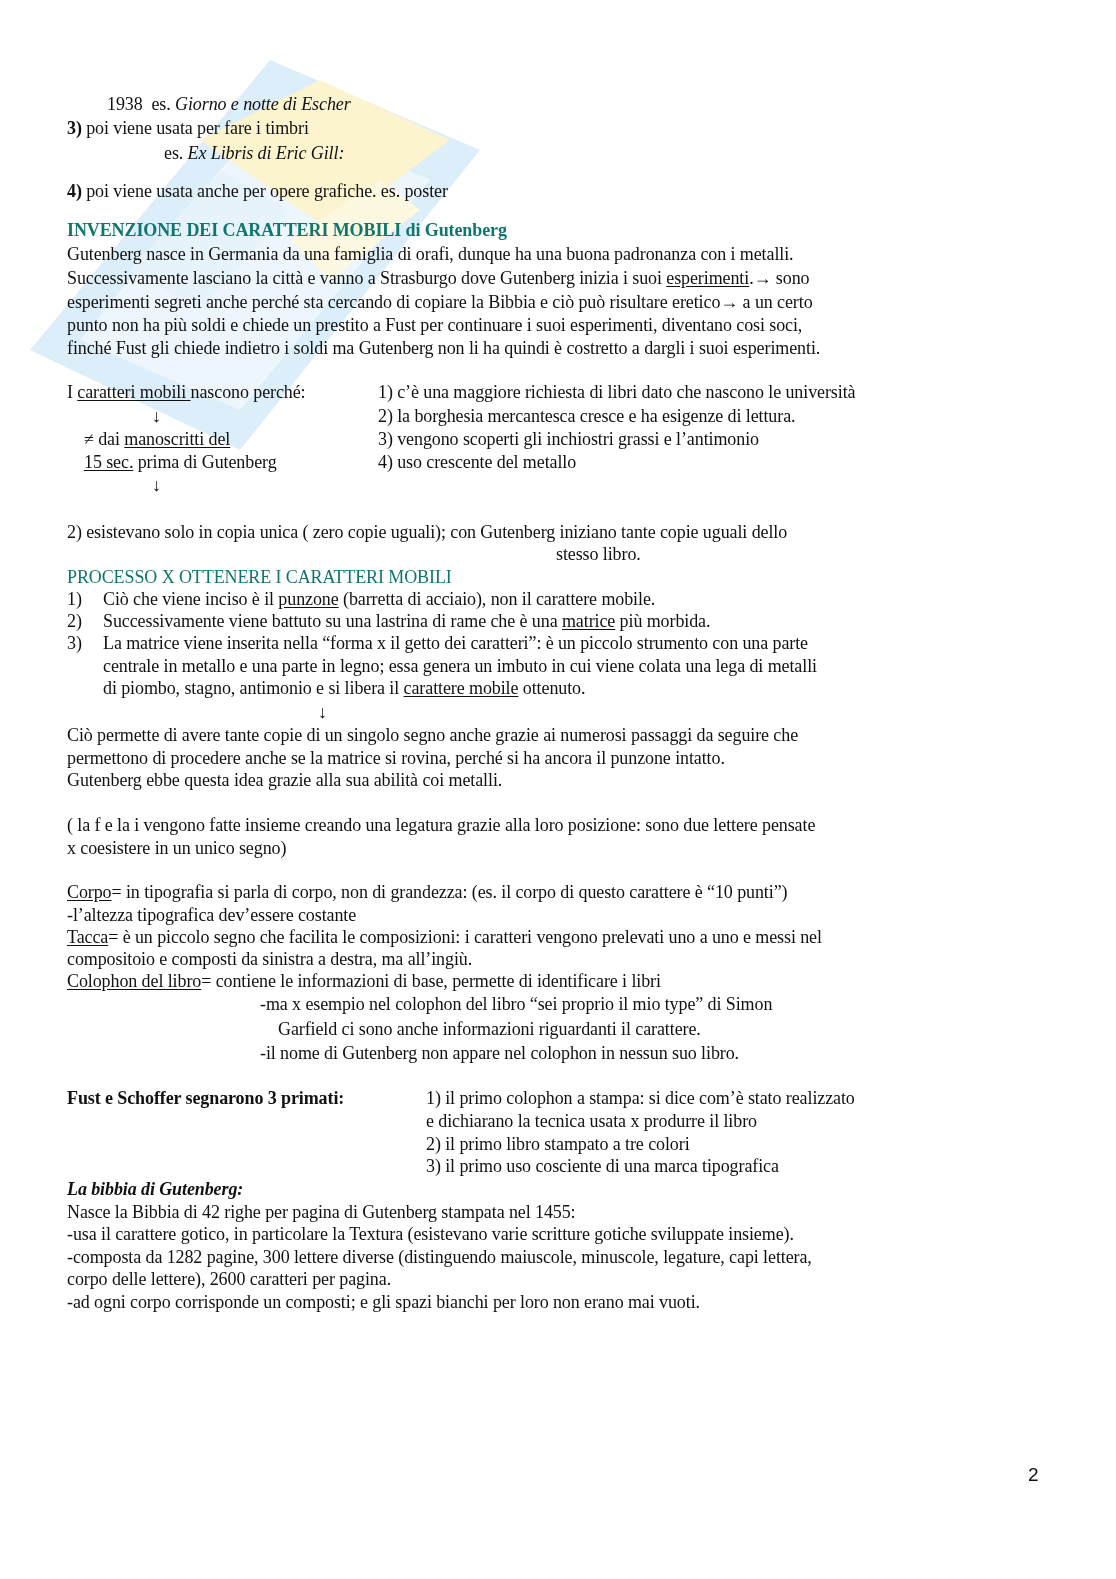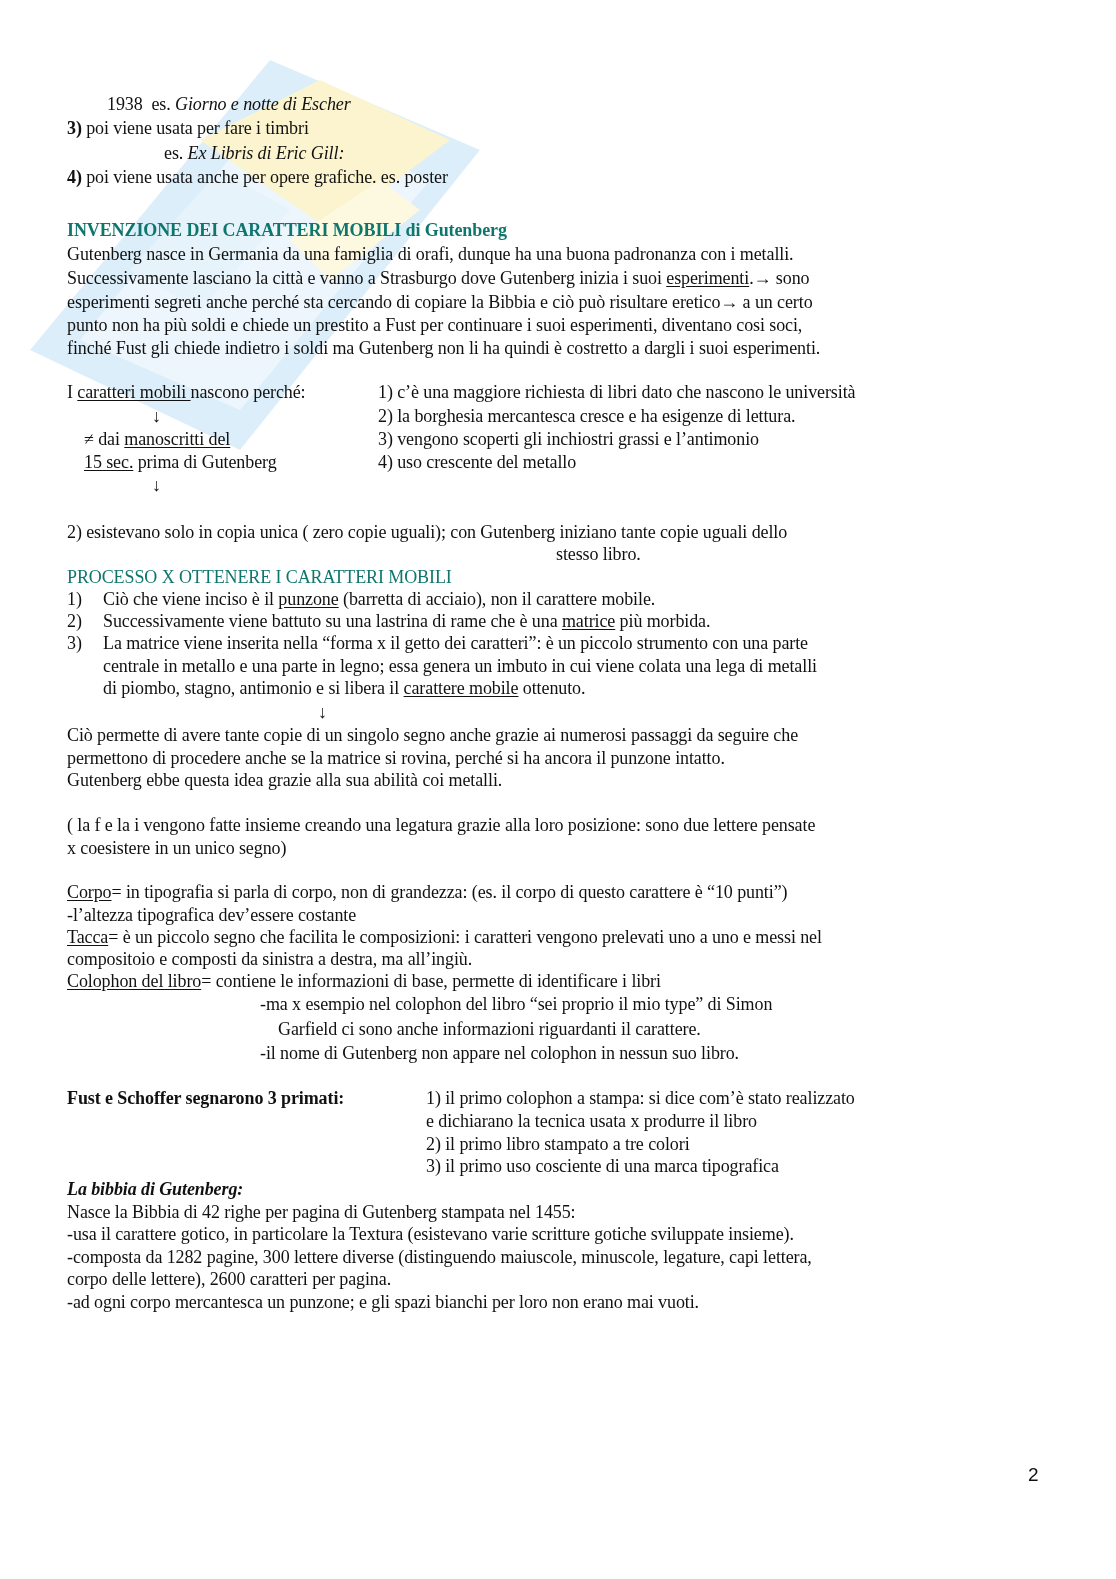--- a/index.html
+++ b/index.html
@@ -29,21 +29,21 @@
 
   <div class="ln" style="left:107px; top:93px;">
     <span>1938</span>&nbsp; <span>es.</span> <span class="i">Giorno e notte di Escher</span>
   </div>
   <div class="ln" style="left:67px; top:117px;">
     <span class="b">3)</span> <span>poi viene usata per fare i timbri</span>
   </div>
   <div class="ln" style="left:164px; top:142px;">
     <span>es.</span> <span class="i">Ex Libris di Eric Gill:</span>
   </div>
-  <div class="ln" style="left:67px; top:166px;">
+  <div class="ln" style="left:67px; top:180px;">
     <span class="b">4)</span> <span>poi viene usata anche per opere grafiche. es. poster</span>
   </div>
 
   <div class="ln b red" style="left:67px; top:219px;">INVENZIONE DEI CARATTERI MOBILI di Gutenberg</div>
   <div class="ln" style="left:67px; top:243px;">Gutenberg nasce in Germania da una famiglia di orafi, dunque ha una buona padronanza con i metalli.</div>
   <div class="ln" style="left:67px; top:267px;">
     <span>Successivamente lasciano la città e vanno a Strasburgo dove Gutenberg inizia i suoi </span><span class="u">esperimenti</span><span>.→  sono</span>
   </div>
   <div class="ln" style="left:67px; top:291px;">esperimenti segreti anche perché sta cercando di copiare la Bibbia e ciò può risultare eretico→ a un certo</div>
   <div class="ln" style="left:67px; top:314px;">punto non ha più soldi e chiede un prestito a Fust per continuare i suoi esperimenti, diventano cosi soci,</div>
@@ -108,16 +108,16 @@
   <div class="ln" style="left:426px; top:1087px;">1) il primo colophon a stampa: si dice com’è stato realizzato</div>
   <div class="ln" style="left:426px; top:1110px;">e dichiarano la tecnica usata x produrre il libro</div>
   <div class="ln" style="left:426px; top:1133px;">2) il primo libro stampato a tre colori</div>
   <div class="ln" style="left:426px; top:1155px;">3) il primo uso cosciente di una marca tipografica</div>
 
   <div class="ln b i" style="left:67px; top:1178px;">La bibbia di Gutenberg:</div>
   <div class="ln" style="left:67px; top:1201px;">Nasce la Bibbia di 42 righe per pagina di Gutenberg stampata nel 1455:</div>
   <div class="ln" style="left:67px; top:1223px;">-usa il carattere gotico, in particolare la Textura (esistevano varie scritture gotiche sviluppate insieme).</div>
   <div class="ln" style="left:67px; top:1246px;">-composta da 1282 pagine, 300 lettere diverse (distinguendo maiuscole, minuscole, legature, capi lettera,</div>
   <div class="ln" style="left:67px; top:1268px;">corpo delle lettere), 2600 caratteri per pagina.</div>
-  <div class="ln" style="left:67px; top:1291px;">-ad ogni corpo mercantesca un punzone; e gli spazi bianchi per loro non erano mai vuoti.</div>
+  <div class="ln" style="left:67px; top:1291px;">-ad ogni corpo corrisponde un composti; e gli spazi bianchi per loro non erano mai vuoti.</div>
 
   <div class="pagenum">2</div>
 </div>
 
 </body></html>

